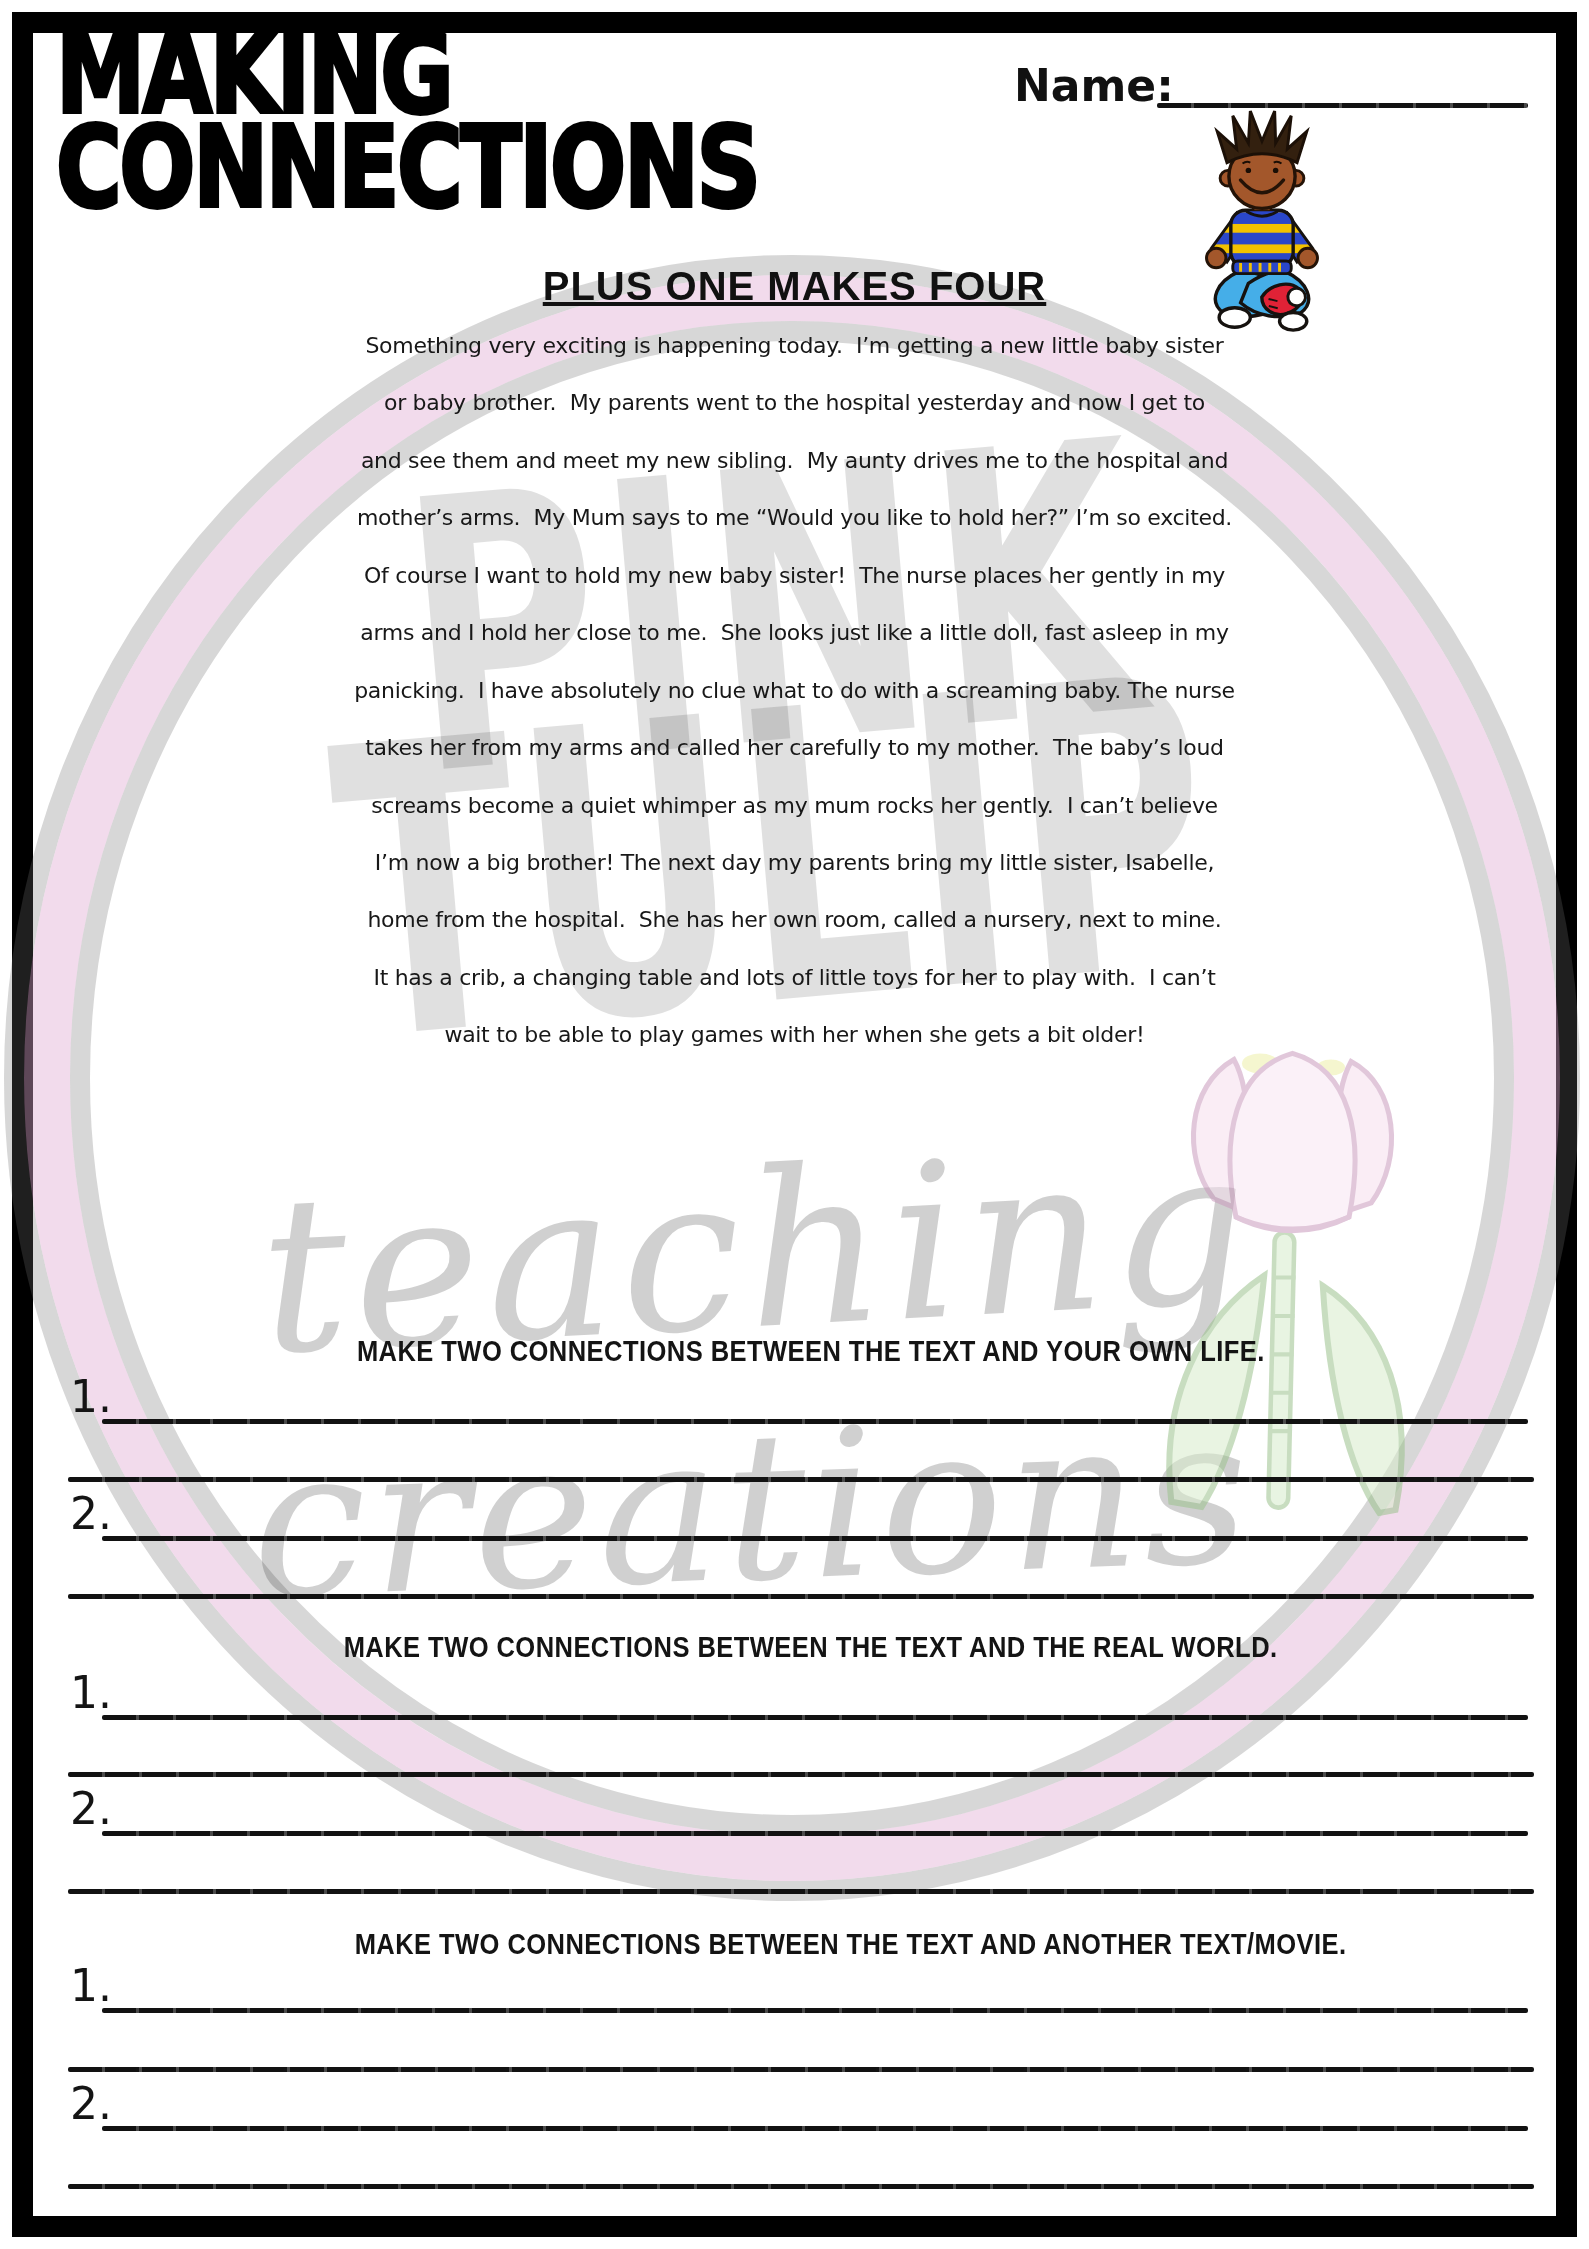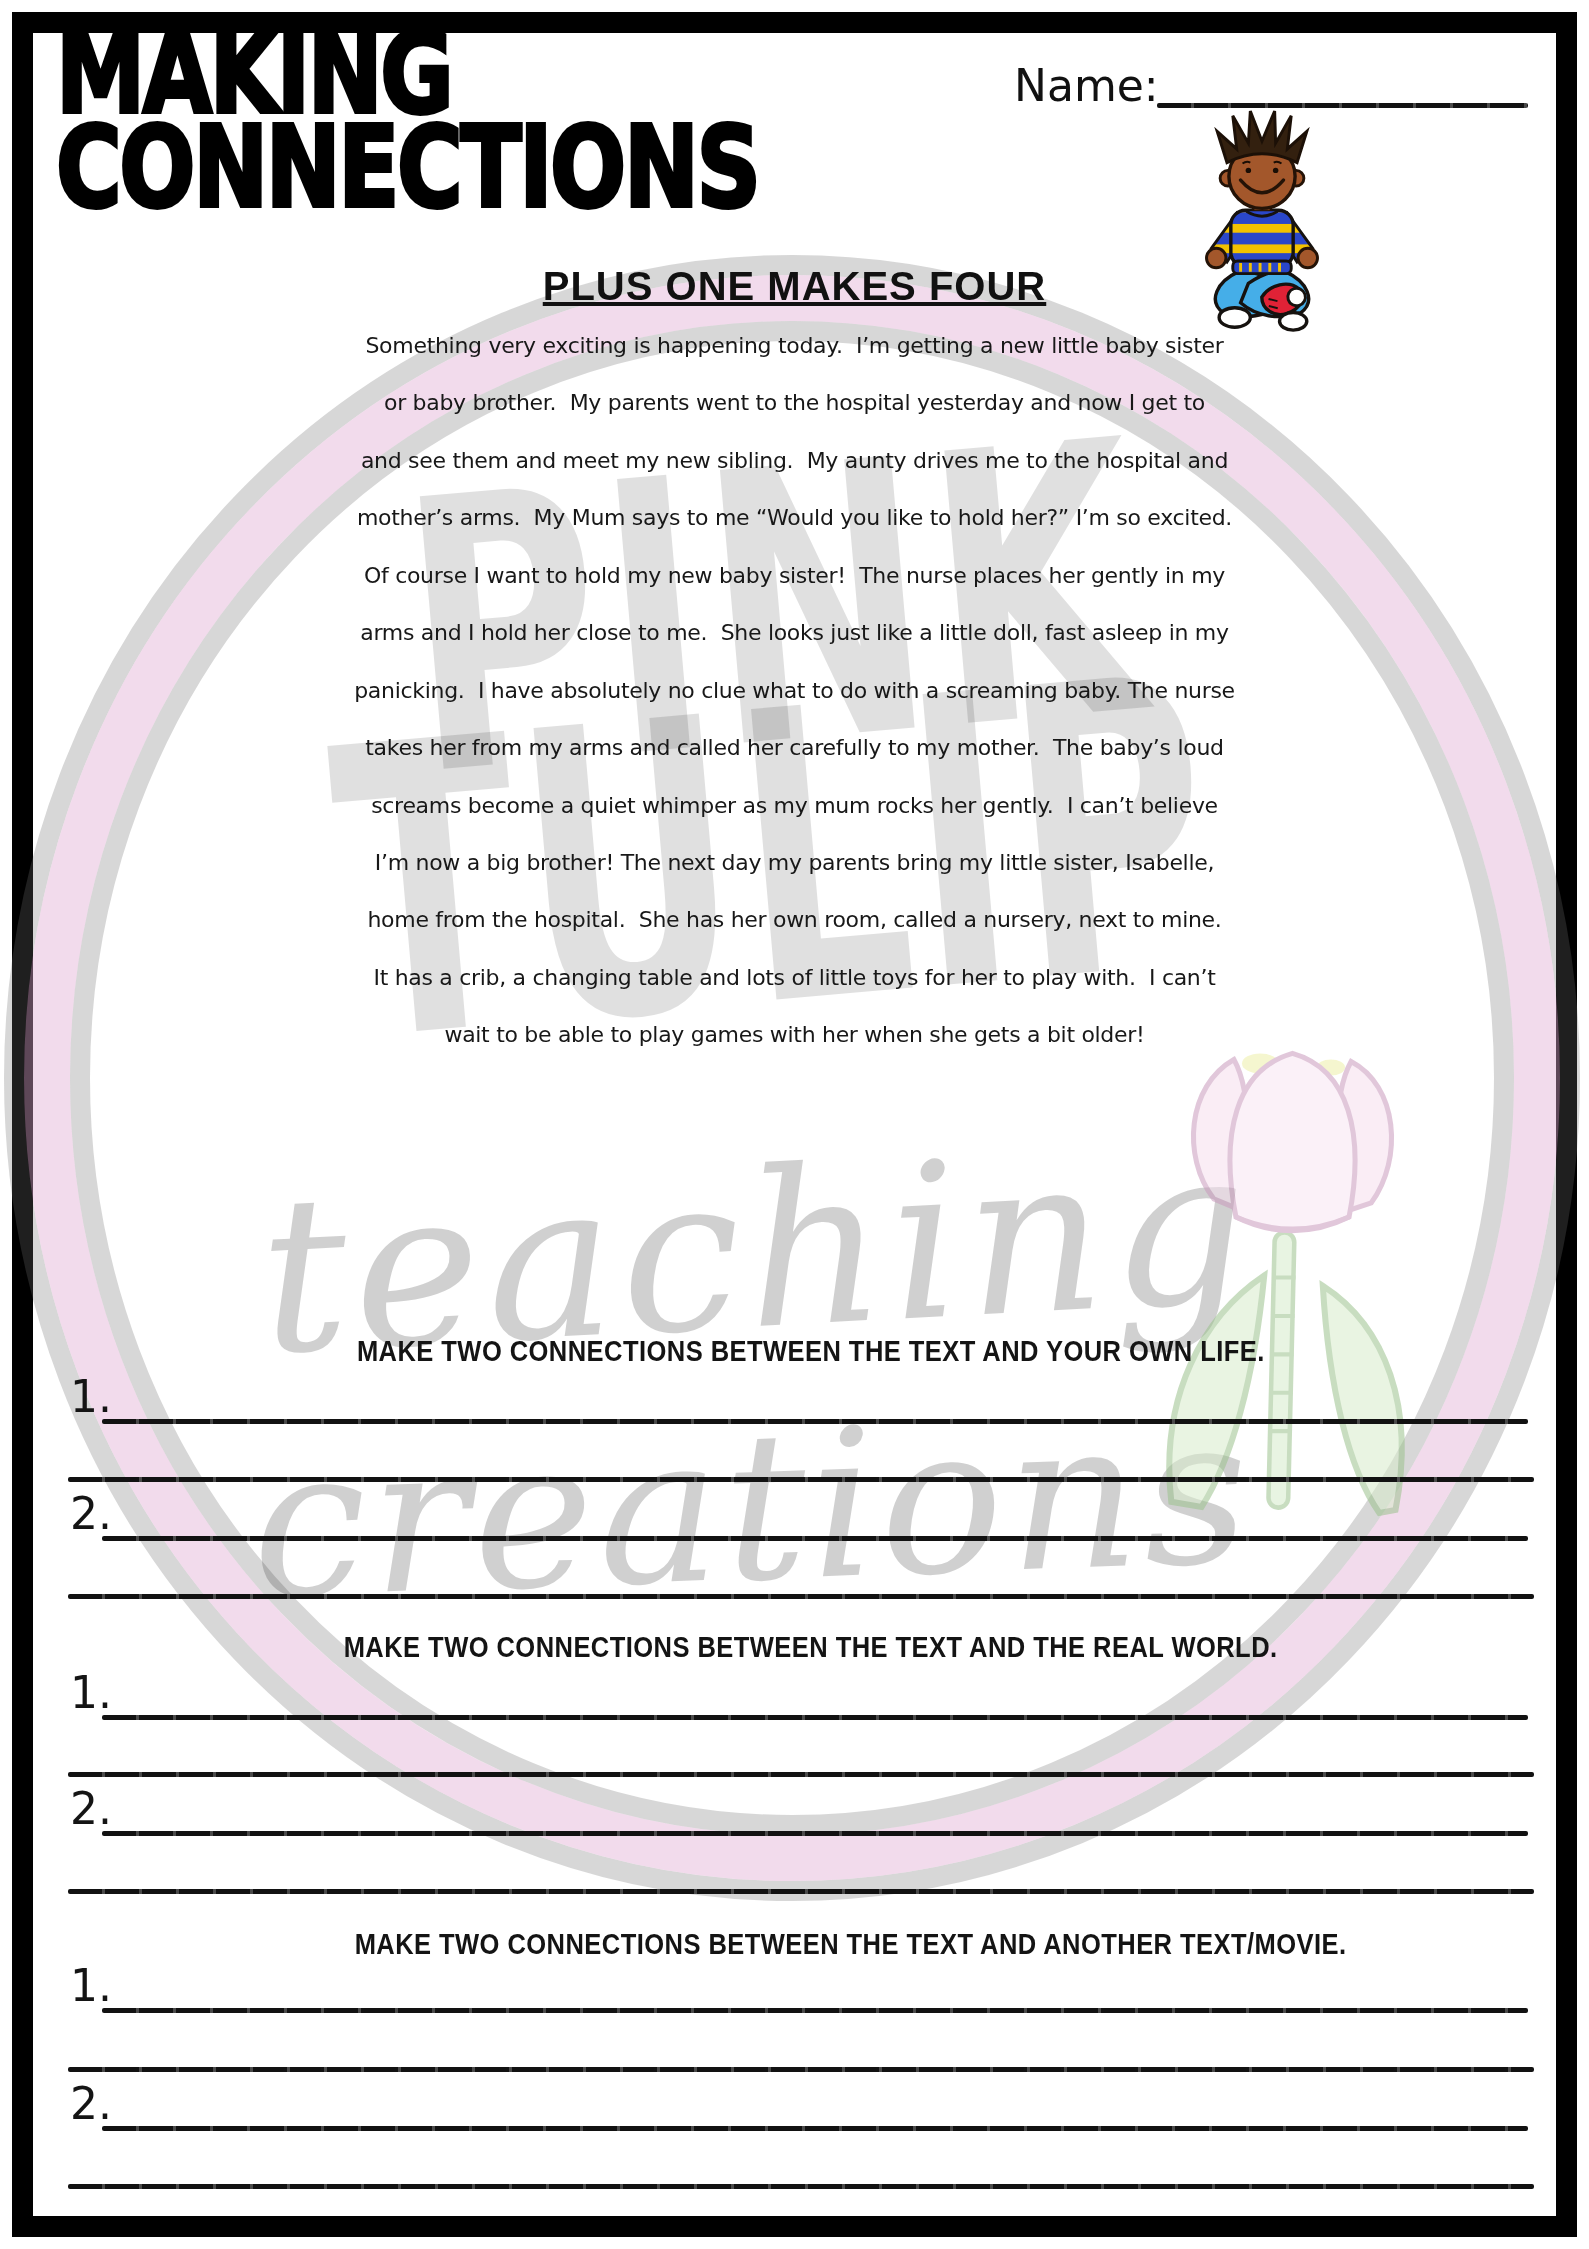--- a/index.html
+++ b/index.html
@@ -22,21 +22,21 @@
   .wm-flower{left:1140px;top:1015px;width:305px;height:505px;opacity:0.55;}
 
   
   .content{position:absolute;left:0;top:0;width:100%;height:100%;z-index:2;}
 
   .title{
     position:absolute;left:56px;top:26px;font-size:112px;line-height:94px;font-weight:900;
     letter-spacing:-3px;color:#000;transform:scaleX(0.80);transform-origin:left top;
     -webkit-text-stroke:4px #000;white-space:nowrap;
   }
-  .name-row-label{position:absolute;left:1014px;top:60px;font-size:44px;font-weight:normal;color:#111;}
+  .name-row-label{position:absolute;left:1014px;top:60px;font-size:44px;font-weight:bold;color:#111;}
   .name-line{position:absolute;left:1157px;top:103px;width:371px;height:5px;border-radius:2px;
     background:repeating-linear-gradient(90deg,#121212 0 34px,#4a4a4a 34px 37px);}
 
   .boy{position:absolute;left:1183px;top:110px;width:158px;height:224px;}
 
   .subtitle{position:absolute;left:0;top:264px;width:100%;text-align:center;font-size:40px;
     font-weight:bold;letter-spacing:1px;color:#111;font-family:"Liberation Sans",sans-serif;text-decoration:underline;}
 
   .passage{position:absolute;left:30px;top:317px;width:1529px;}
   .pline{height:57.45px;line-height:57.45px;text-align:center;white-space:pre;font-size:22px;

